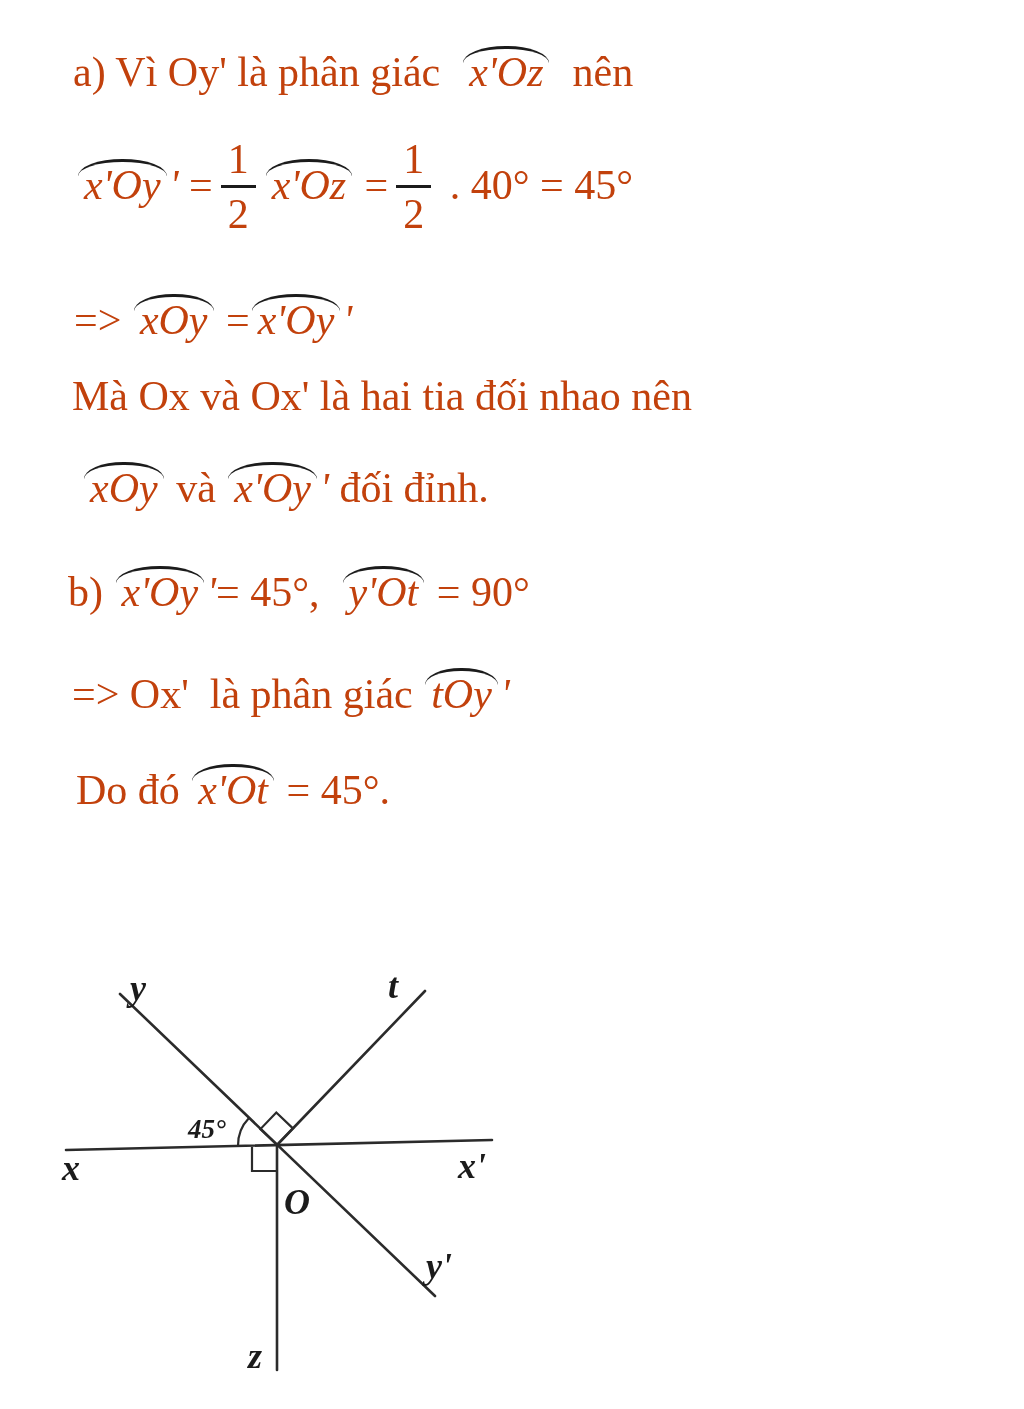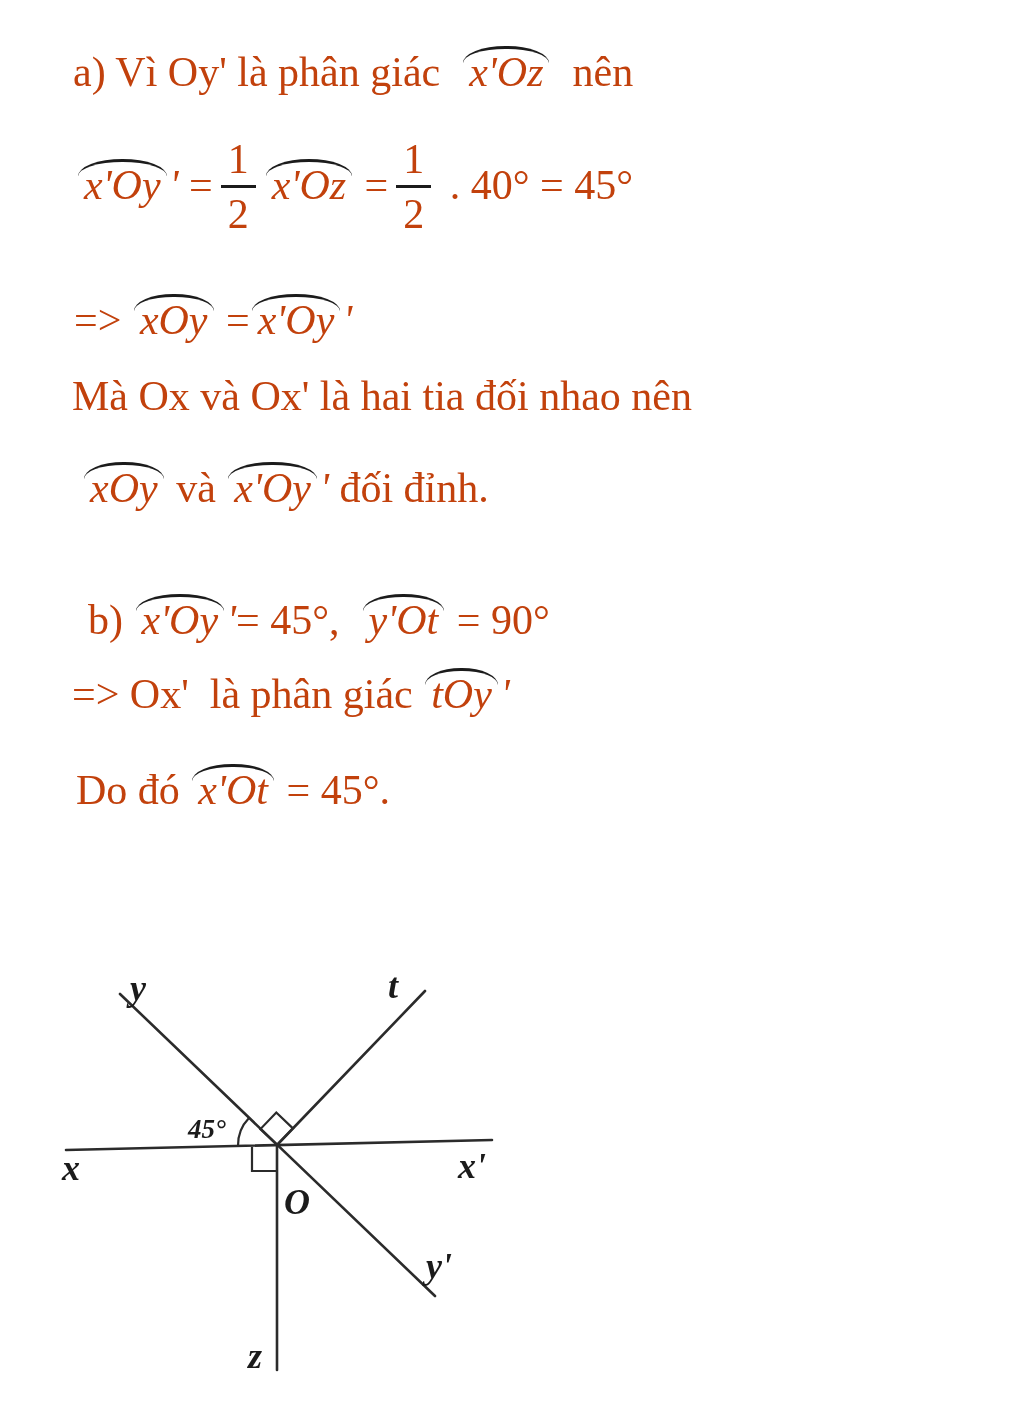--- a/index.html
+++ b/index.html
@@ -31,21 +31,21 @@
     margin:0 8px;line-height:1;font-size:42px;
   }
   .frac .num{display:block;padding:2px 7px 5px;border-bottom:3px solid #1b1b1b;}
   .frac .den{display:block;padding-top:5px;}
   
   .l1{top:44px;left:73px;}
   .l2{top:136px;left:76px;}
   .l3{top:292px;left:74px;}
   .l4{top:368px;left:72px;}
   .l5{top:460px;left:82px;}
-  .l6{top:564px;left:88px;margin-top:28px;}
+  .l6{top:564px;left:68px;}
   .l7{top:666px;left:72px;}
   .l8{top:762px;left:76px;text-align:right;}
   .figure{position:absolute;left:50px;top:958px;width:470px;height:450px;}
   .figure svg{display:block;}
   .fig-line{stroke:#2b2b2b;stroke-width:2.6;fill:none;stroke-linecap:round;}
   .fig-mark{stroke:#2b2b2b;stroke-width:2.2;fill:none;stroke-linejoin:miter;}
   .fig-label{
     font-family:"Liberation Serif", "DejaVu Serif", serif;
     font-style:italic;font-weight:bold;fill:#1b1b1b;font-size:36px;
   }

